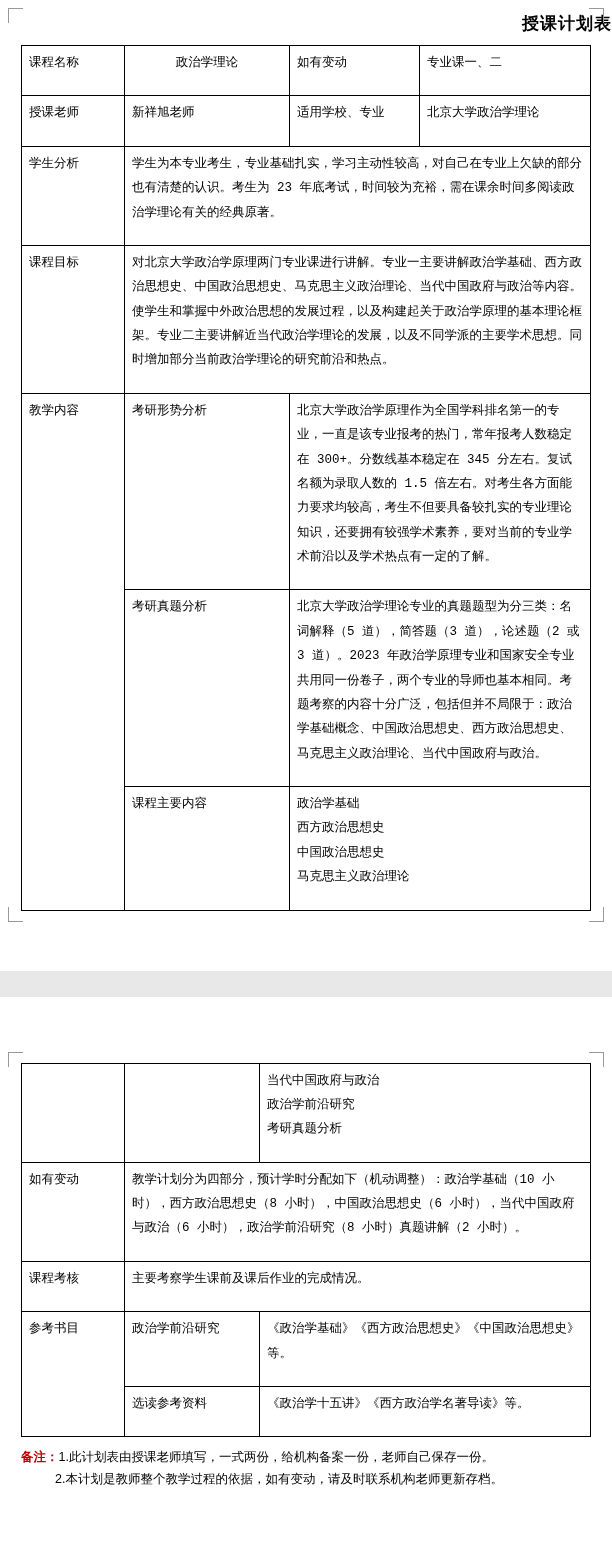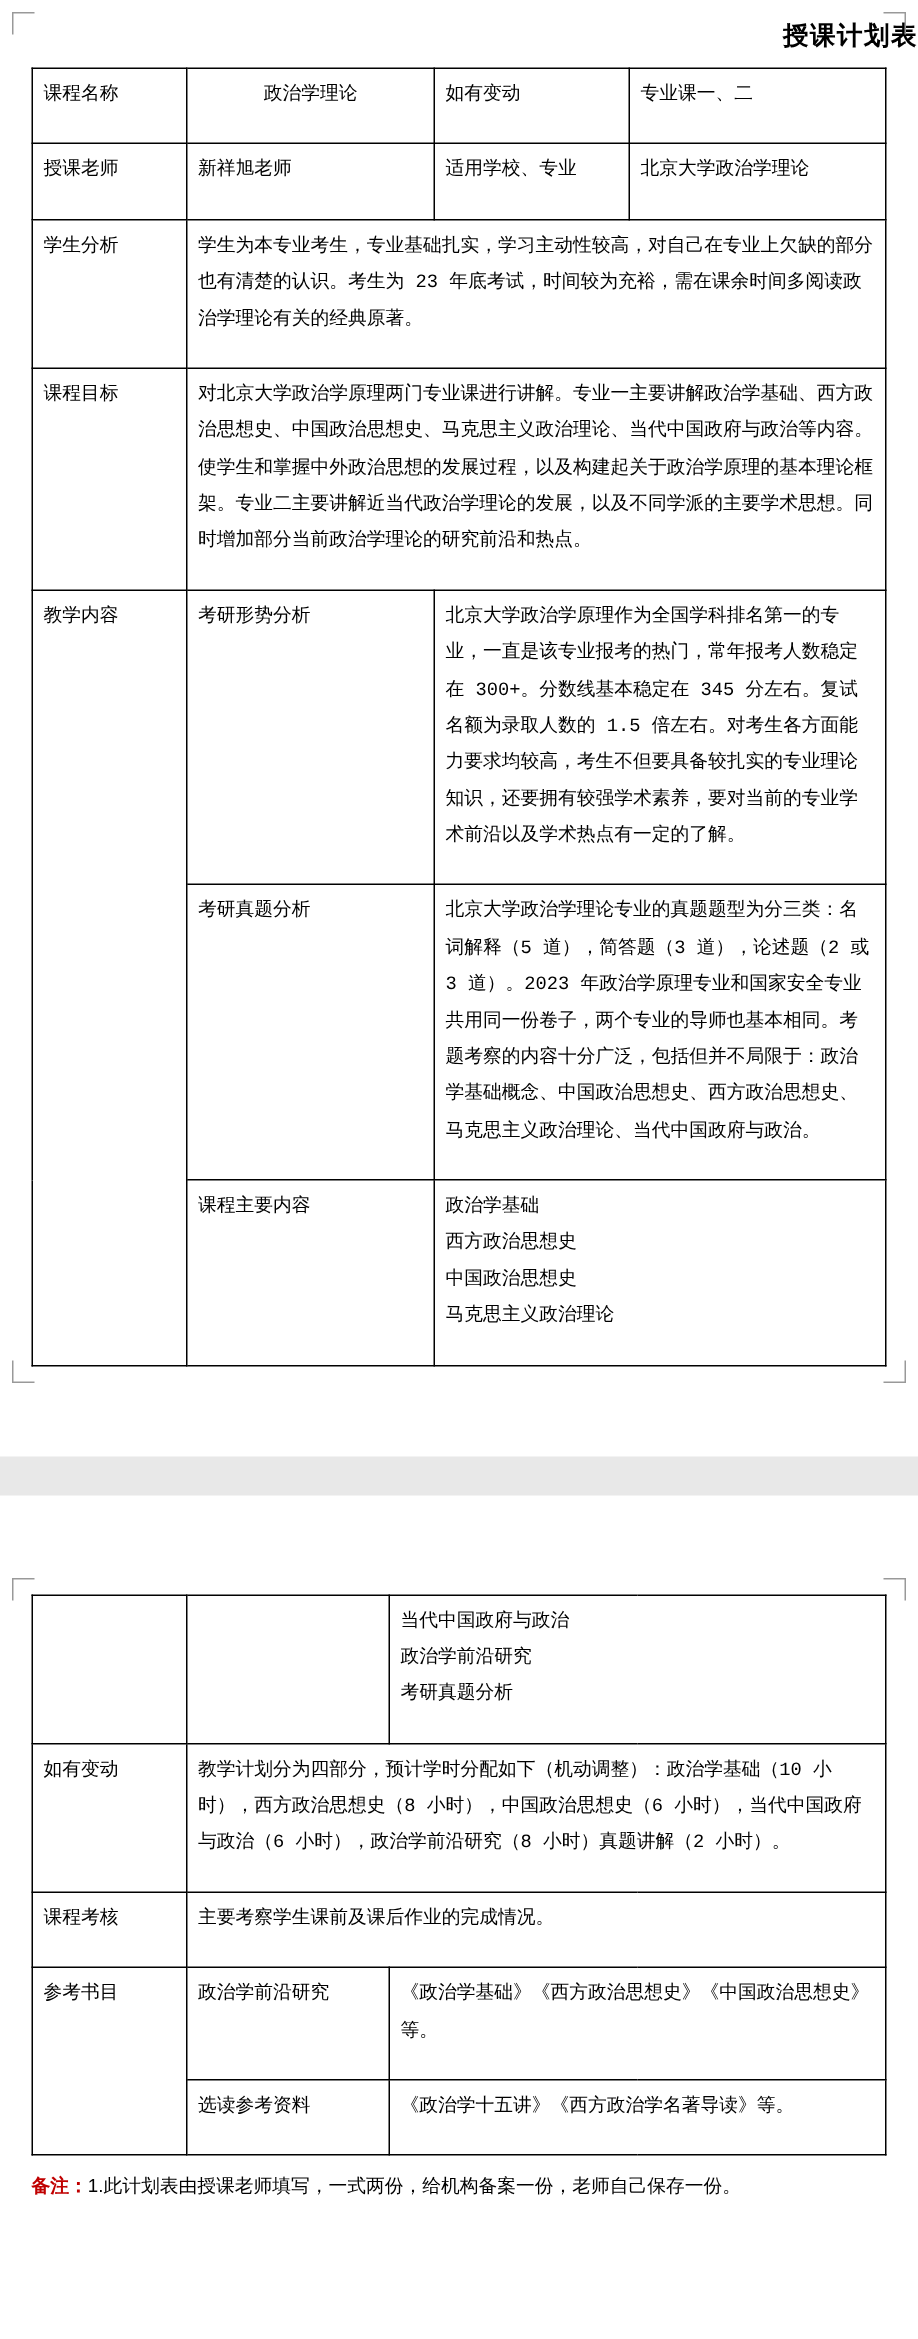--- a/index.html
+++ b/index.html
@@ -164,15 +164,16 @@
       </tr>
       <tr>
         <td class="c-sub">选读参考资料</td>
         <td colspan="2">《政治学十五讲》《西方政治学名著导读》等。</td>
       </tr>
     </tbody>
   </table>
 
   <div class="note">
     <span class="redlab">备注：</span><span>1.此计划表由授课老师填写，一式两份，给机构备案一份，老师自己保存一份。</span>
+    <span class="note-line2">2.本计划是教师整个教学过程的依据，如有变动，请及时联系机构老师更新存档。</span>
   </div>
 
 </div>
 
 </body></html>

